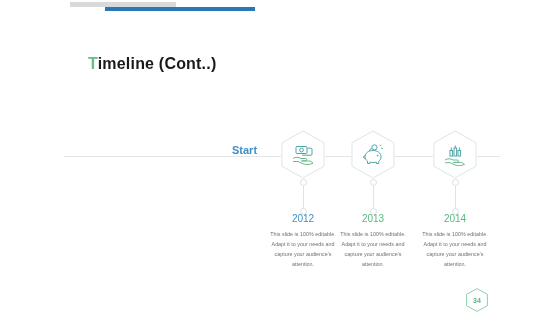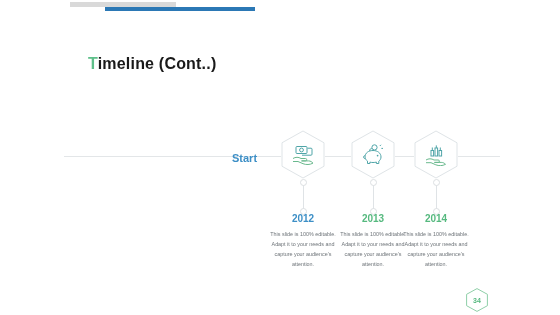--- a/index.html
+++ b/index.html
@@ -55,21 +55,21 @@
     left: 64px;
     top: 156px;
     width: 436px;
     height: 1px;
     background: #e3e6e8;
   }
 
   .start-label {
     position: absolute;
     left: 232px;
-    top: 152px;
+    top: 144px;
     font-size: 11px;
     font-weight: bold;
     color: #3d8fc6;
   }
 
   
   .node { position: absolute; top: 0; }
 
   .hex {
     position: absolute;
@@ -118,21 +118,21 @@
   .dot-top { top: 179px; }
   .dot-bottom { top: 208px; }
 
   .year {
     position: absolute;
     top: 213px;
     left: -20px;
     width: 84px;
     text-align: center;
     font-size: 10px;
-    font-weight: bold;
+    font-weight: normal;
   }
   .year.blue { color: #3d8fc6; }
   .year.green { color: #56b97f; }
 
   .desc {
     position: absolute;
     top: 229px;
     left: -16px;
     width: 76px;
     text-align: center;
@@ -218,21 +218,21 @@
         <path d="M18.8 2 l1.2 -1.2 M20.4 4.4 h1.6" fill="none" stroke="#4fa5a8" stroke-width="1"></path>
       </svg>
     </div>
     <div class="connector"></div>
     <div class="dot dot-top"></div>
     <div class="dot dot-bottom"></div>
     <div class="year green">2013</div>
     <div class="desc">This slide is 100% editable. Adapt it to your needs and capture your audience's attention.</div>
   </div>
 
-  <div class="node" style="left:414px;width:44px;height:226px;">
+  <div class="node" style="left:433px;width:44px;height:226px;">
     <div class="hex"></div>
     <div class="hex-outline">
       <svg width="44" height="49" viewBox="0 0 44 49">
         <polygon points="22,1 43,12.75 43,36.25 22,48 1,36.25 1,12.75" fill="none" stroke="#dfe4e7" stroke-width="1"></polygon>
       </svg>
     </div>
     <div class="hex-icon">
       <svg width="24" height="22" viewBox="0 0 24 22">
         <rect x="7" y="6.5" width="2.6" height="5.5" fill="none" stroke="#4fa5a8" stroke-width="1"></rect>
         <rect x="11" y="4" width="2.6" height="8" fill="none" stroke="#4fa5a8" stroke-width="1"></rect>

